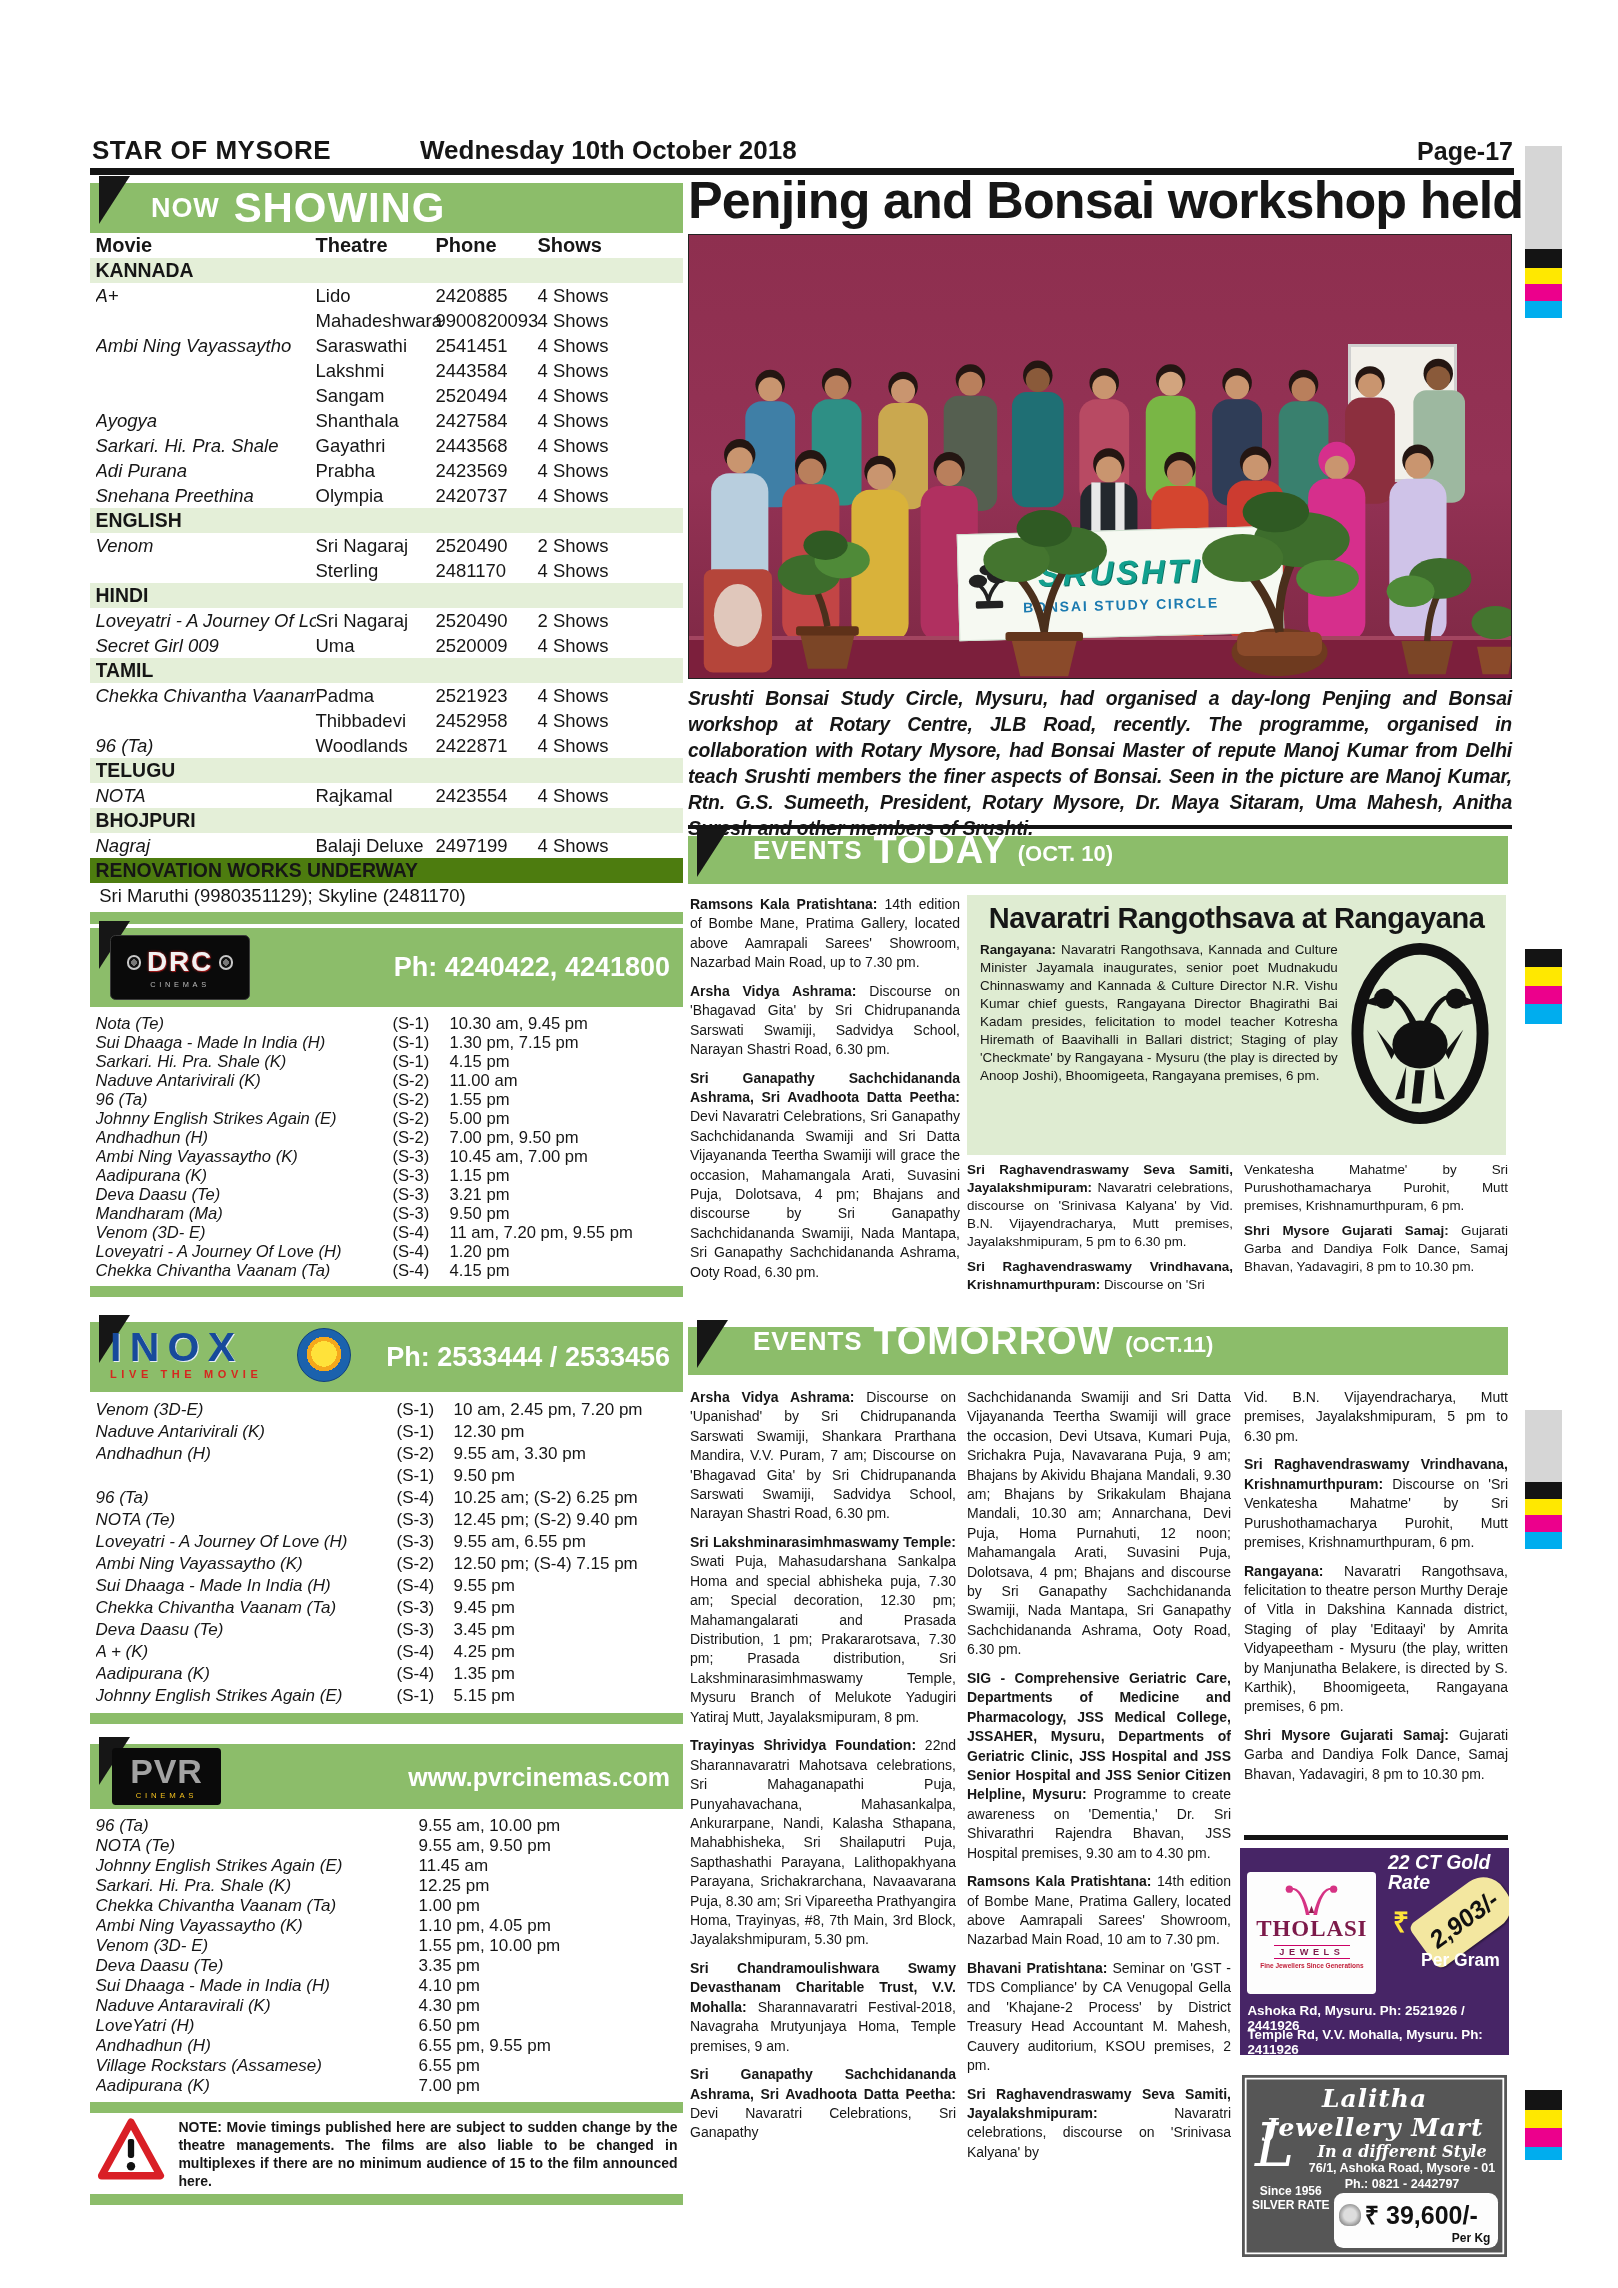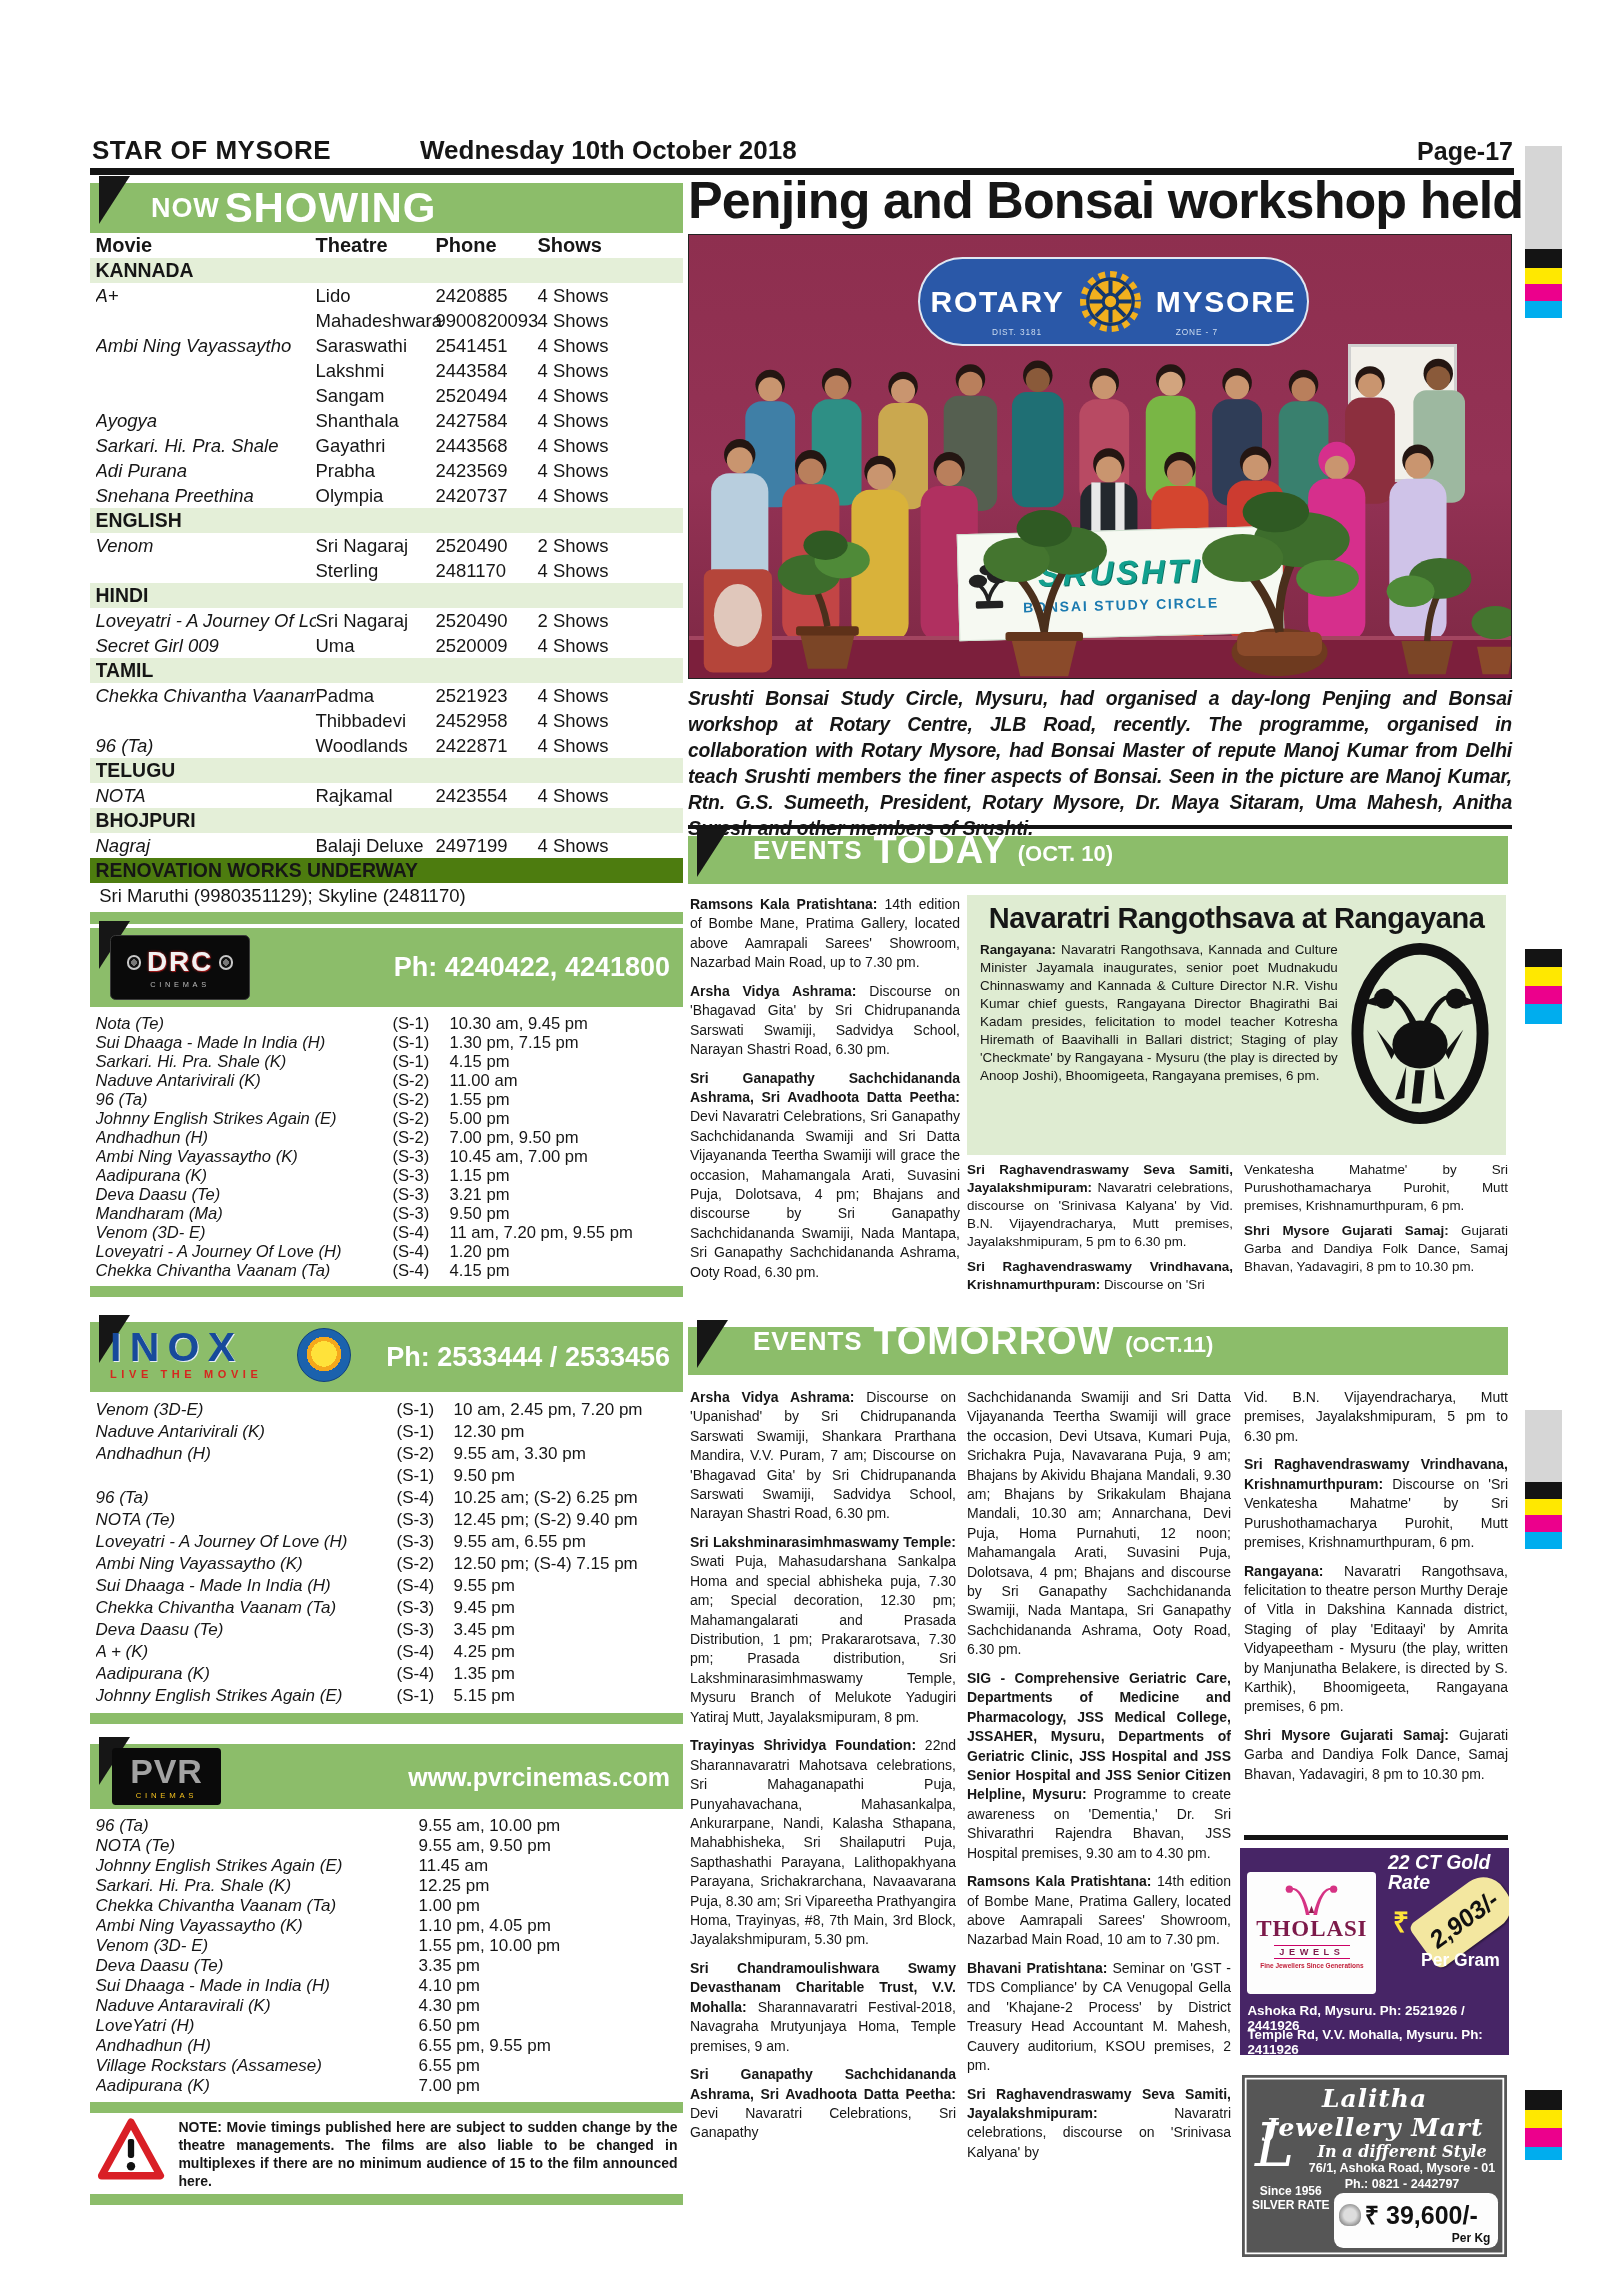--- a/index.html
+++ b/index.html
@@ -15,21 +15,21 @@
   
   .greenbar { background:#8cbd6a; }
   .flag { position:absolute; left:9.2px; top:-7.4px; width:0; height:0;
           border-top:48px solid #161616; border-right:31px solid transparent; }
   .sep { height:11px; background:#8cbd6a; }
 
   
   .leftcol { position:absolute; left:90px; width:593px; }
   #nowshowing { top:183px; }
   .ns-bar { position:relative; height:50px; display:flex; align-items:center; padding-left:61px; }
-  .ns-bar .t-small { color:#fff; font-weight:bold; font-size:27px; letter-spacing:0.9px; margin-right:5px; }
+  .ns-bar .t-small { color:#fff; font-weight:bold; font-size:27px; letter-spacing:0.9px; margin-right:14px; }
   .ns-bar .t-big   { color:#fff; font-weight:bold; font-size:42px; letter-spacing:0.9px; }
   .ns-head, .ns-row { display:grid; grid-template-columns:220px 120px 102px 1fr; align-items:center; height:25px; padding:0 3.7px 0 5.5px; font-size:19.4px; }
   .ns-head { font-weight:bold; font-size:20px; }
   .ns-row .c-movie { font-style:italic; white-space:nowrap; overflow:hidden; font-size:18.5px; }
   .ns-row .c-theatre, .ns-row .c-phone, .ns-row .c-shows { font-size:18.5px; white-space:nowrap; }
   .ns-row.band { background:#e4efd8; }
   .ns-row.band .c-movie { font-style:normal; font-weight:bold; font-size:19.4px; }
   .ns-reno { background:#4d7c0f; font-weight:bold; font-size:19.4px; height:25px; display:flex; align-items:center; padding-left:5.5px; }
   .ns-reno-line { height:25px; display:flex; align-items:center; padding-left:9.2px; font-size:18.5px; }
   .ns-bottom { height:12px; background:#8cbd6a; margin-top:3.7px; }
@@ -649,37 +649,20 @@
         <circle cx="32" cy="46" r="4" fill="#111"></circle>
       </svg>
       <div class="note-text"><b>NOTE:</b> <span>Movie timings published here are subject to sudden change by the theatre managements. The films are also liable to be changed in multiplexes if there are no minimum audience of 15 to the film announced here.</span></div>
     </div>
     <div class="sep"></div>
   </div>
 
   <div class="headline">Penjing and Bonsai workshop held</div>
 
   <div class="photo">
-    <div class="rot-sign">
-      <span class="w">ROTARY</span>
-      <svg width="65" height="65" viewBox="0 0 80 80">
-        <circle cx="40" cy="40" r="33" fill="none" stroke="#f2b01e" stroke-width="9" stroke-dasharray="8 6"></circle>
-        <circle cx="40" cy="40" r="28" fill="#f2b01e" stroke="#14386e" stroke-width="4"></circle>
-        <g stroke="#14386e" stroke-width="5">
-          <line x1="40" y1="14" x2="40" y2="66"></line>
-            <line x1="14" y1="40" x2="66" y2="40"></line>
-          <line x1="22" y1="22" x2="58" y2="58"></line>
-            <line x1="58" y1="22" x2="22" y2="58"></line>
-        </g>
-        <circle cx="40" cy="40" r="9" fill="#f2b01e" stroke="#14386e" stroke-width="4"></circle>
-      </svg>
-      <span class="w">MYSORE</span>
-      <span class="rot-sub l">DIST. 3181</span>
-      <span class="rot-sub r">ZONE - 7</span>
-    </div>
     <div class="whiteboard"></div>
 
     <svg class="crowd" width="824" height="445" viewBox="0 0 893 482">
 
       <g>
         <circle cx="88" cy="162" r="16" fill="#241612"></circle>
           <circle cx="88" cy="167" r="13" fill="#c9956f"></circle>
           <rect x="61" y="180" width="54" height="115" rx="18" fill="#3f7fa6"></rect>
         <circle cx="160" cy="160" r="16" fill="#241612"></circle>
           <circle cx="160" cy="165" r="13" fill="#b97f5c"></circle>

